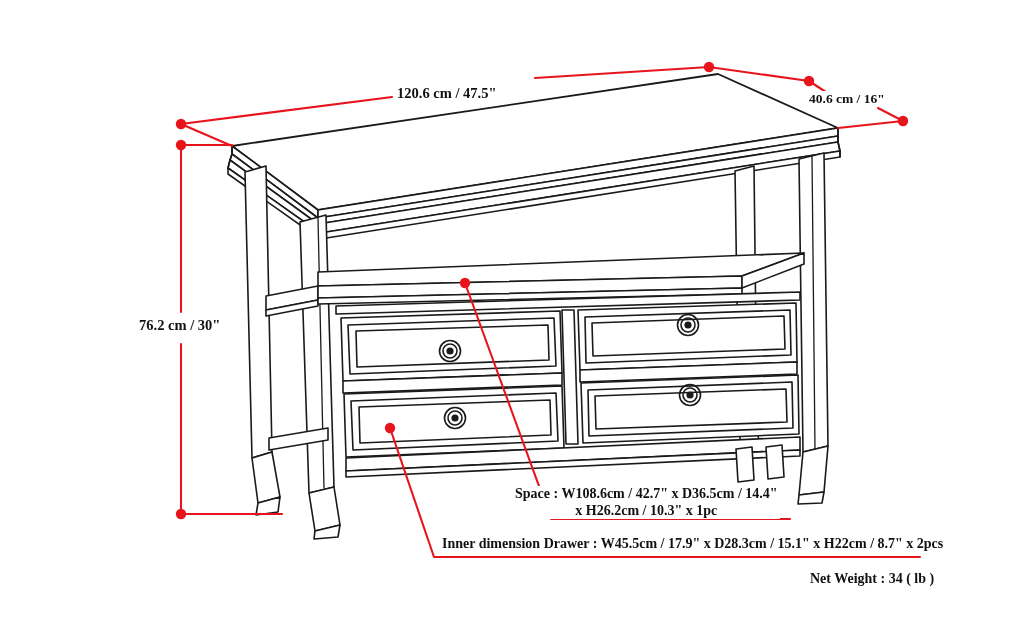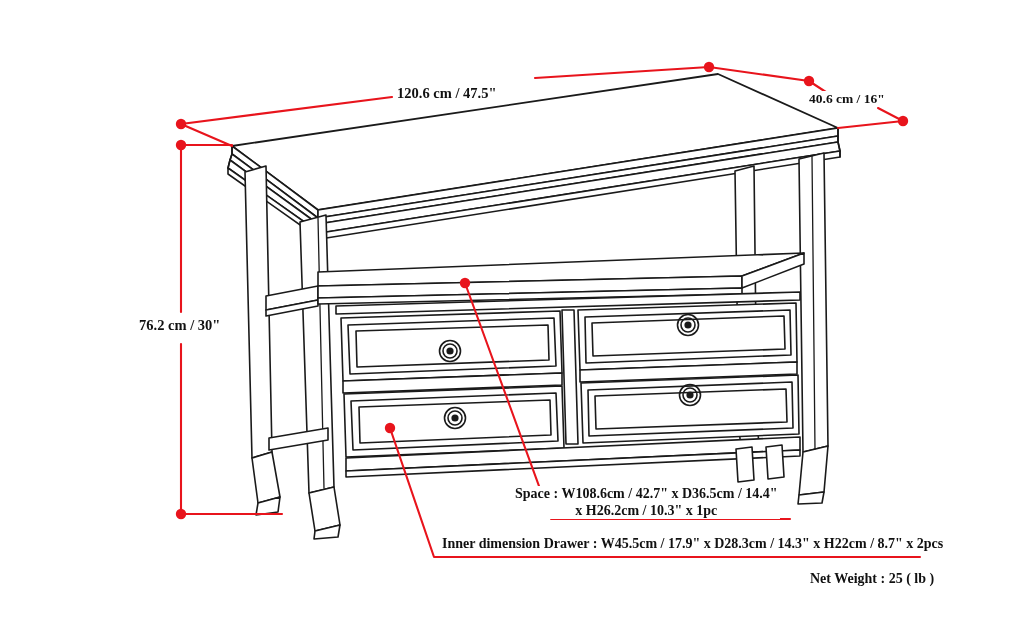--- a/index.html
+++ b/index.html
@@ -217,17 +217,17 @@
 
   <div class="dim-label dim-d">40.6 cm / 16"</div>
 
   <div class="dim-label dim-h">76.2 cm / 30"</div>
 
   <div class="dim-label note-space">
     <span class="l1">Space : W108.6cm / 42.7" x D36.5cm / 14.4"</span>
     <span class="l2">x H26.2cm / 10.3" x 1pc</span>
   </div>
 
-  <div class="dim-label note-drawer">Inner dimension Drawer : W45.5cm / 17.9" x D28.3cm / 14.3" x H22cm / 8.7" x 2pcs</div>
-
-  <div class="dim-label note-weight">Net Weight :  25 ( lb )</div>
+  <div class="dim-label note-drawer">Inner dimension Drawer : W45.5cm / 17.9" x D28.3cm / 15.1" x H22cm / 8.7" x 2pcs</div>
+
+  <div class="dim-label note-weight">Net Weight :  34 ( lb )</div>
 
 </div>
 
 </body></html>

